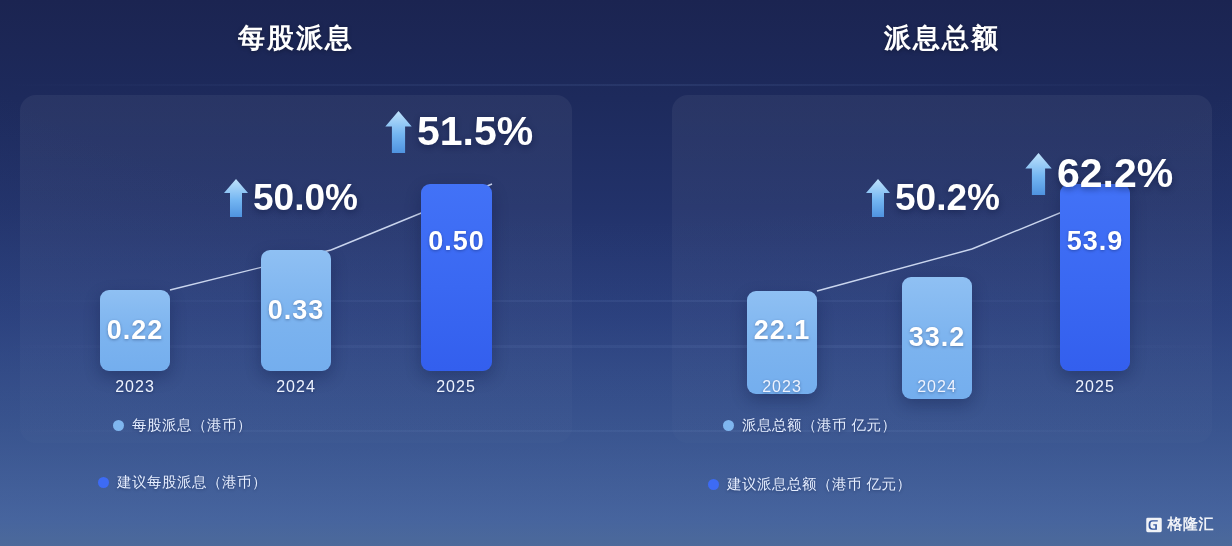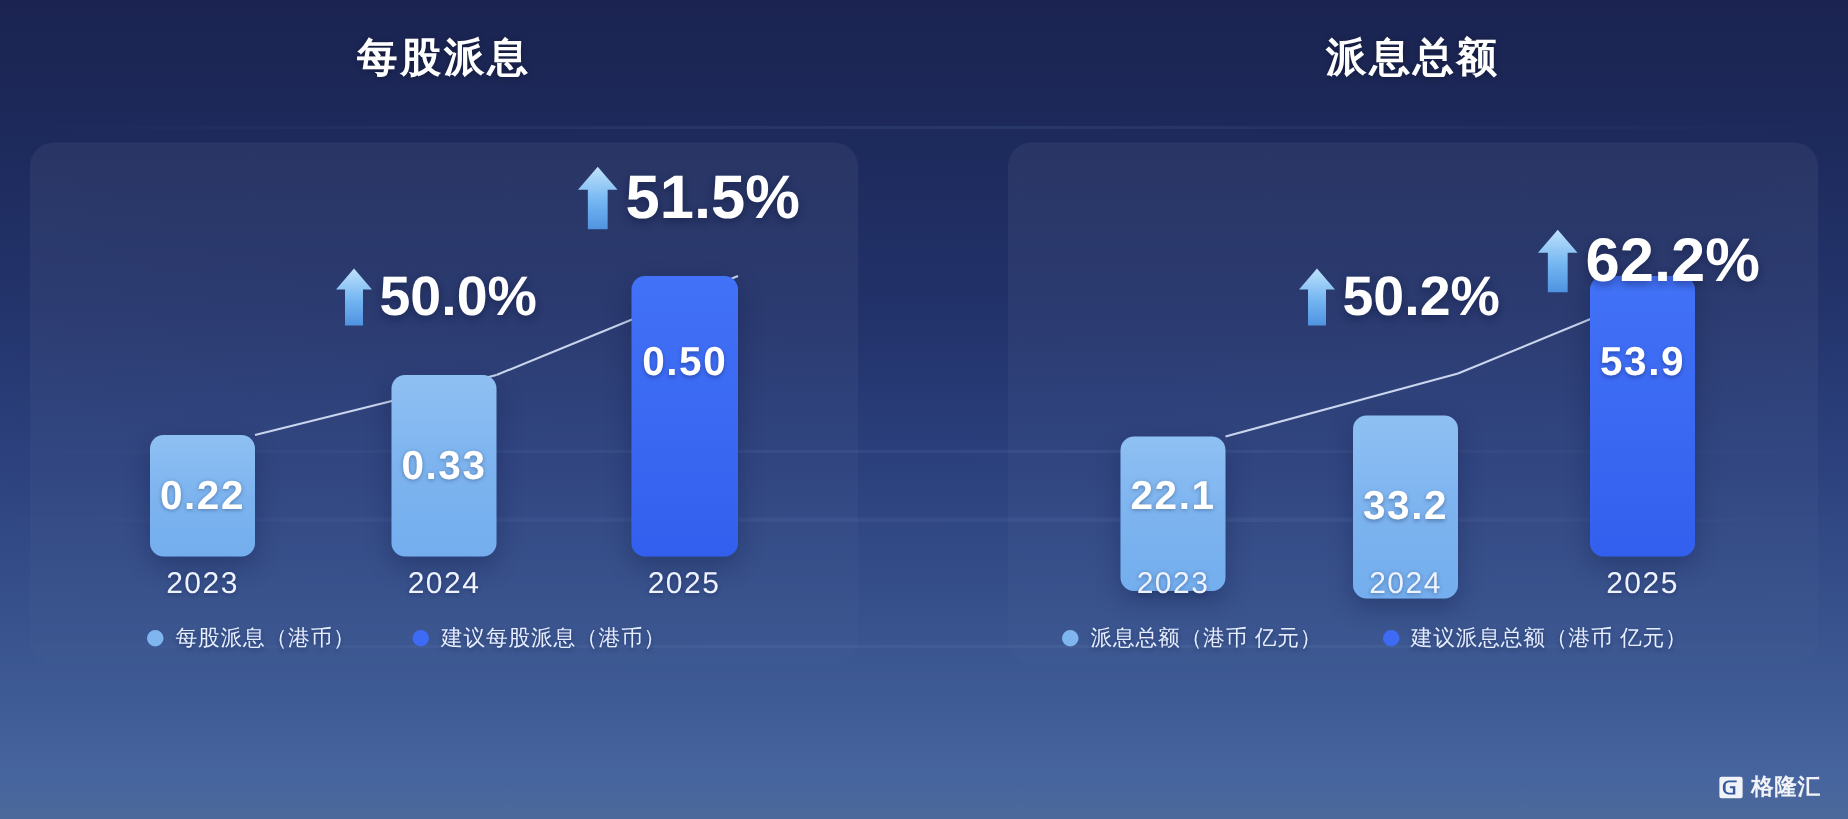--- a/index.html
+++ b/index.html
@@ -90,21 +90,21 @@
     font-weight: 700;
     letter-spacing: 1px;
     text-shadow: 0 1px 3px rgba(8,20,60,0.35);
   }
 
   
   .x-label {
     position: absolute;
     text-align: center;
     color: #eef3ff;
-    font-size: 20px;
+    font-size: 16px;
     letter-spacing: 1px;
     white-space: nowrap;
     text-shadow: 0 1px 3px rgba(8,20,60,0.4);
   }
 
   
   .connector-svg {
     position: absolute;
     inset: 0;
     pointer-events: none;
@@ -134,20 +134,21 @@
   .growth.big .arrow-ico { width: 29px; height: 44px; }
   .growth.big .growth-text { font-size: 41px; }
 
   
   .legend {
     position: absolute;
     display: flex;
     align-items: center;
     gap: 38px;
     white-space: nowrap;
+    flex-direction: column;
   }
   .legend-item {
     display: flex;
     align-items: center;
     gap: 8px;
   }
   .legend-dot {
     width: 11px;
     height: 11px;
     border-radius: 50%;

